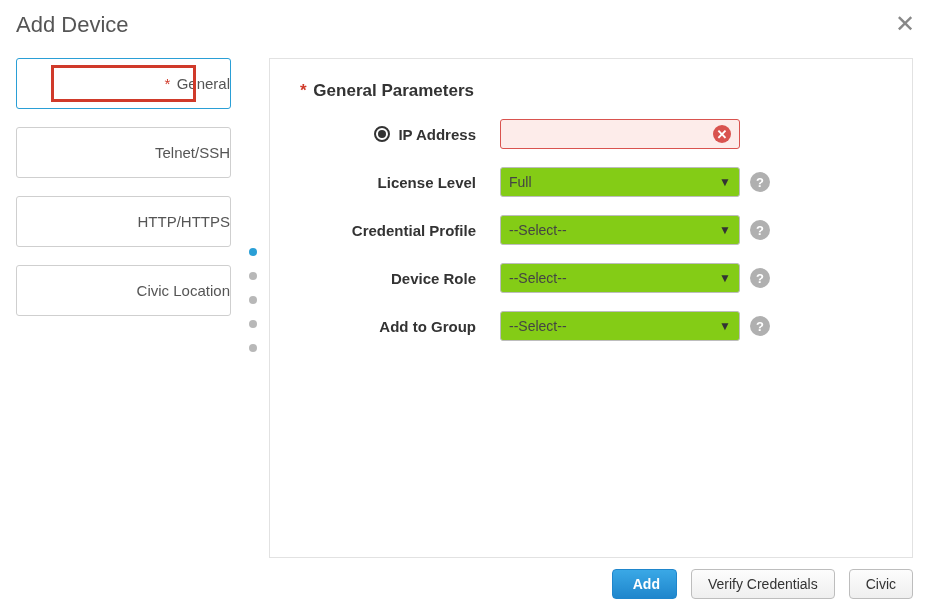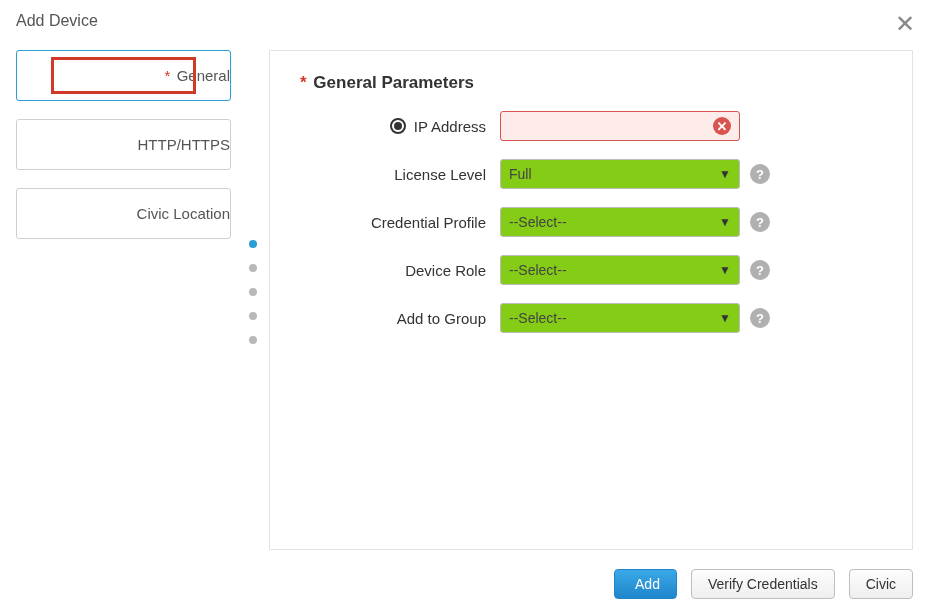--- a/index.html
+++ b/index.html
@@ -7,21 +7,21 @@
     margin: 0;
     font-family: Arial, Helvetica, sans-serif;
     background: #fff;
     color: #444;
     width: 929px;
     height: 613px;
     position: relative;
     padding: 12px 16px 16px 16px;
   }
   .title {
-    font-size: 16px;
+    font-size: 22px;
     color: #555;
     margin: 0 0 20px 0;
   }
   .close-x {
     position: absolute;
     top: 10px;
     right: 14px;
     font-size: 24px;
     color: #888;
     cursor: pointer;
@@ -89,23 +89,23 @@
     margin-bottom: 18px;
   }
   .form-row {
     display: flex;
     align-items: center;
     margin-bottom: 18px;
   }
   .form-label {
     width: 200px;
     text-align: right;
-    padding-right: 14px;
+    padding-right: 24px;
     font-size: 15px;
-    font-weight: normal;
+    font-weight: bold;
     color: #333;
     display: flex;
     align-items: center;
     justify-content: flex-end;
     gap: 8px;
   }
   .radio {
     width: 16px; height: 16px; border: 2px solid #333; border-radius: 50%;
     display: inline-flex; align-items: center; justify-content: center;
     background: #fff;
@@ -164,39 +164,42 @@
     background: linear-gradient(#fdfdfd,#efefef);
     font-size: 14px;
     color: #333;
     cursor: pointer;
     display:flex; align-items:center;
   }
   .btn.primary {
     background: linear-gradient(#3aa8e6,#1f86cc);
     border-color: #1f86cc;
     color: #fff;
-    font-weight: normal;
+    font-weight: bold;
     padding-left: 20px;
   }
 </style>
 </head>
 <body>
 
 <div class="title">Add Device</div>
 <div class="close-x">✕</div>
 
 <div class="layout">
 
   <div class="sidebar">
     <div class="sidebar-tab active">
       <div class="inner-highlight"></div>
       <span class="req-star">*</span>
       <span>General</span>
     </div>
     <div class="sidebar-tab">
+      <span>Telnet/SSH</span>
+    </div>
+    <div class="sidebar-tab">
       <span>HTTP/HTTPS</span>
     </div>
     <div class="sidebar-tab">
       <span>Civic Location</span>
     </div>
   </div>
 
   <div class="dots-col">
     <div class="dot active"></div>
     <div class="dot"></div>

